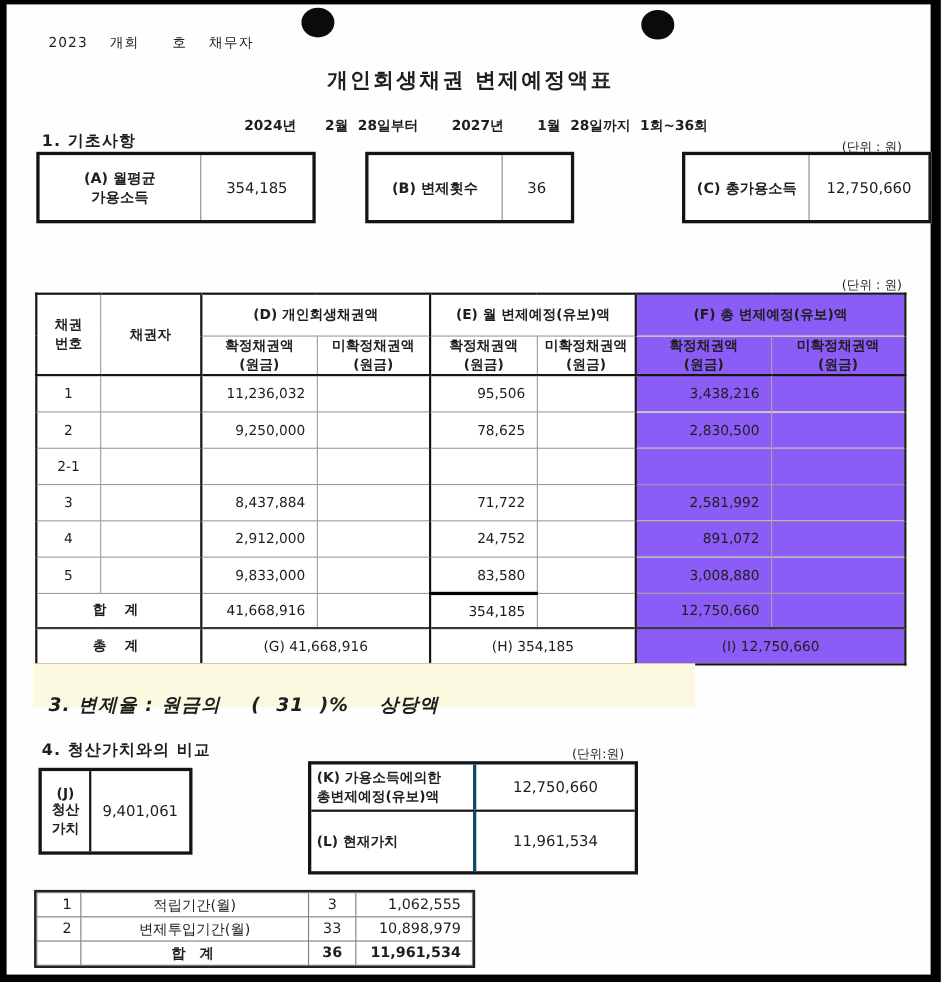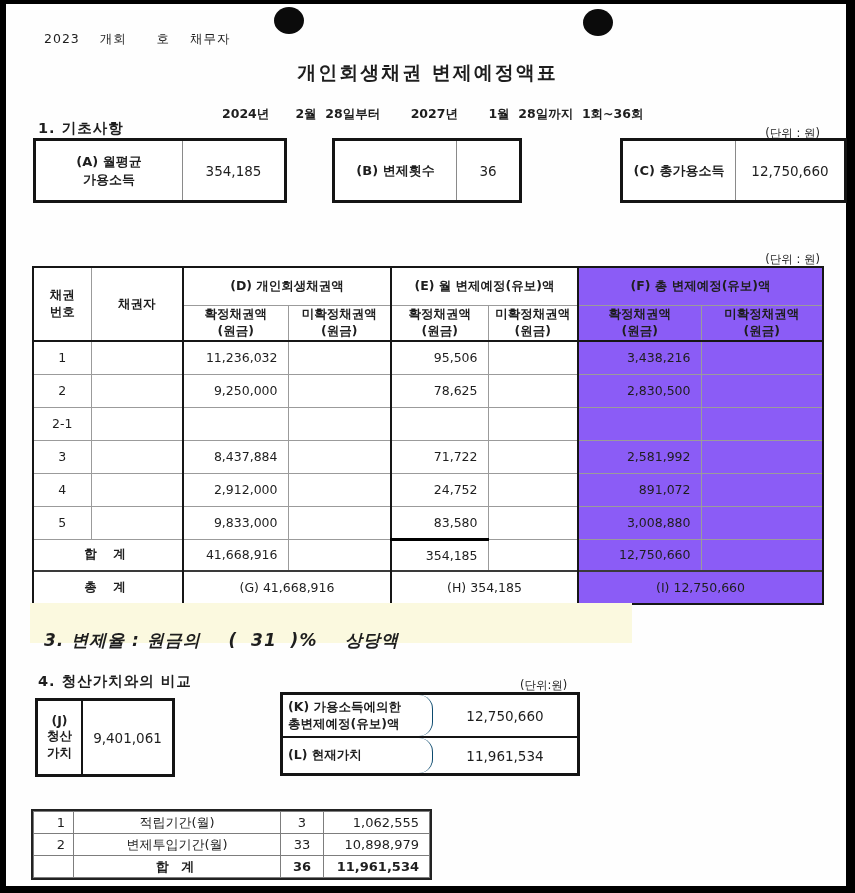--- a/index.html
+++ b/index.html
@@ -46,21 +46,21 @@
 
   
   .jbox { position:absolute; display:flex; border:3px solid #141414; background:#fff; }
   .jbox .jl { width:45px; display:flex; align-items:center; justify-content:center; text-align:center;
               font-size:12.5px; font-weight:bold; border-right:2px solid #141414; }
   .jbox .jv { flex:1; display:flex; align-items:center; justify-content:center; font-size:13.5px; }
   .klbox { position:absolute; border:3px solid #141414; background:#fff; }
   .klrow { display:flex; }
   .klrow + .klrow { border-top:2.5px solid #141414; }
   .klrow .kl-l { width:150px; padding:4px 2px 4px 5px; font-size:12.5px; font-weight:bold;
-                 border-right:1px solid #0c4a6e; display:flex; align-items:center;border-radius:14px; }
+                 border-right:3px solid #0c4a6e; display:flex; align-items:center; }
   .klrow .kl-v { flex:1; display:flex; align-items:center; justify-content:center; font-size:13.5px; }
 
   
   table.t5 { border-collapse:collapse; table-layout:fixed; width:396px; background:#fff; }
   table.t5 td { border:1px solid #7d7d7d; font-size:13px; height:22px; vertical-align:middle; }
   .t5-outer { outline:2px solid #222; outline-offset:0px; }
   .b { font-weight:bold; }
 </style>
 </head>
 <body>
@@ -220,21 +220,21 @@
 가치</div>
     <div class="jv">9,401,061</div>
   </div>
 
   <div class="klbox" style="left:280px; top:692px; width:300px;">
     <div class="klrow" style="height:41px;">
       <div class="kl-l ml">(K) 가용소득에의한
 총변제예정(유보)액</div>
       <div class="kl-v">12,750,660</div>
     </div>
-    <div class="klrow" style="height:37px;">
+    <div class="klrow" style="height:56px;">
       <div class="kl-l">(L)  현재가치</div>
       <div class="kl-v">11,961,534</div>
     </div>
   </div>
 
   <div class="abs sec-head" style="left:35px; top:791px; font-size:14px;">O 총 변제예정(유보)액의 현재가치 산정근거</div>
   <table class="t5 abs t5-outer" style="left:33px; top:811px;">
     <colgroup>
         <col style="width:40px">
         <col style="width:207px">

